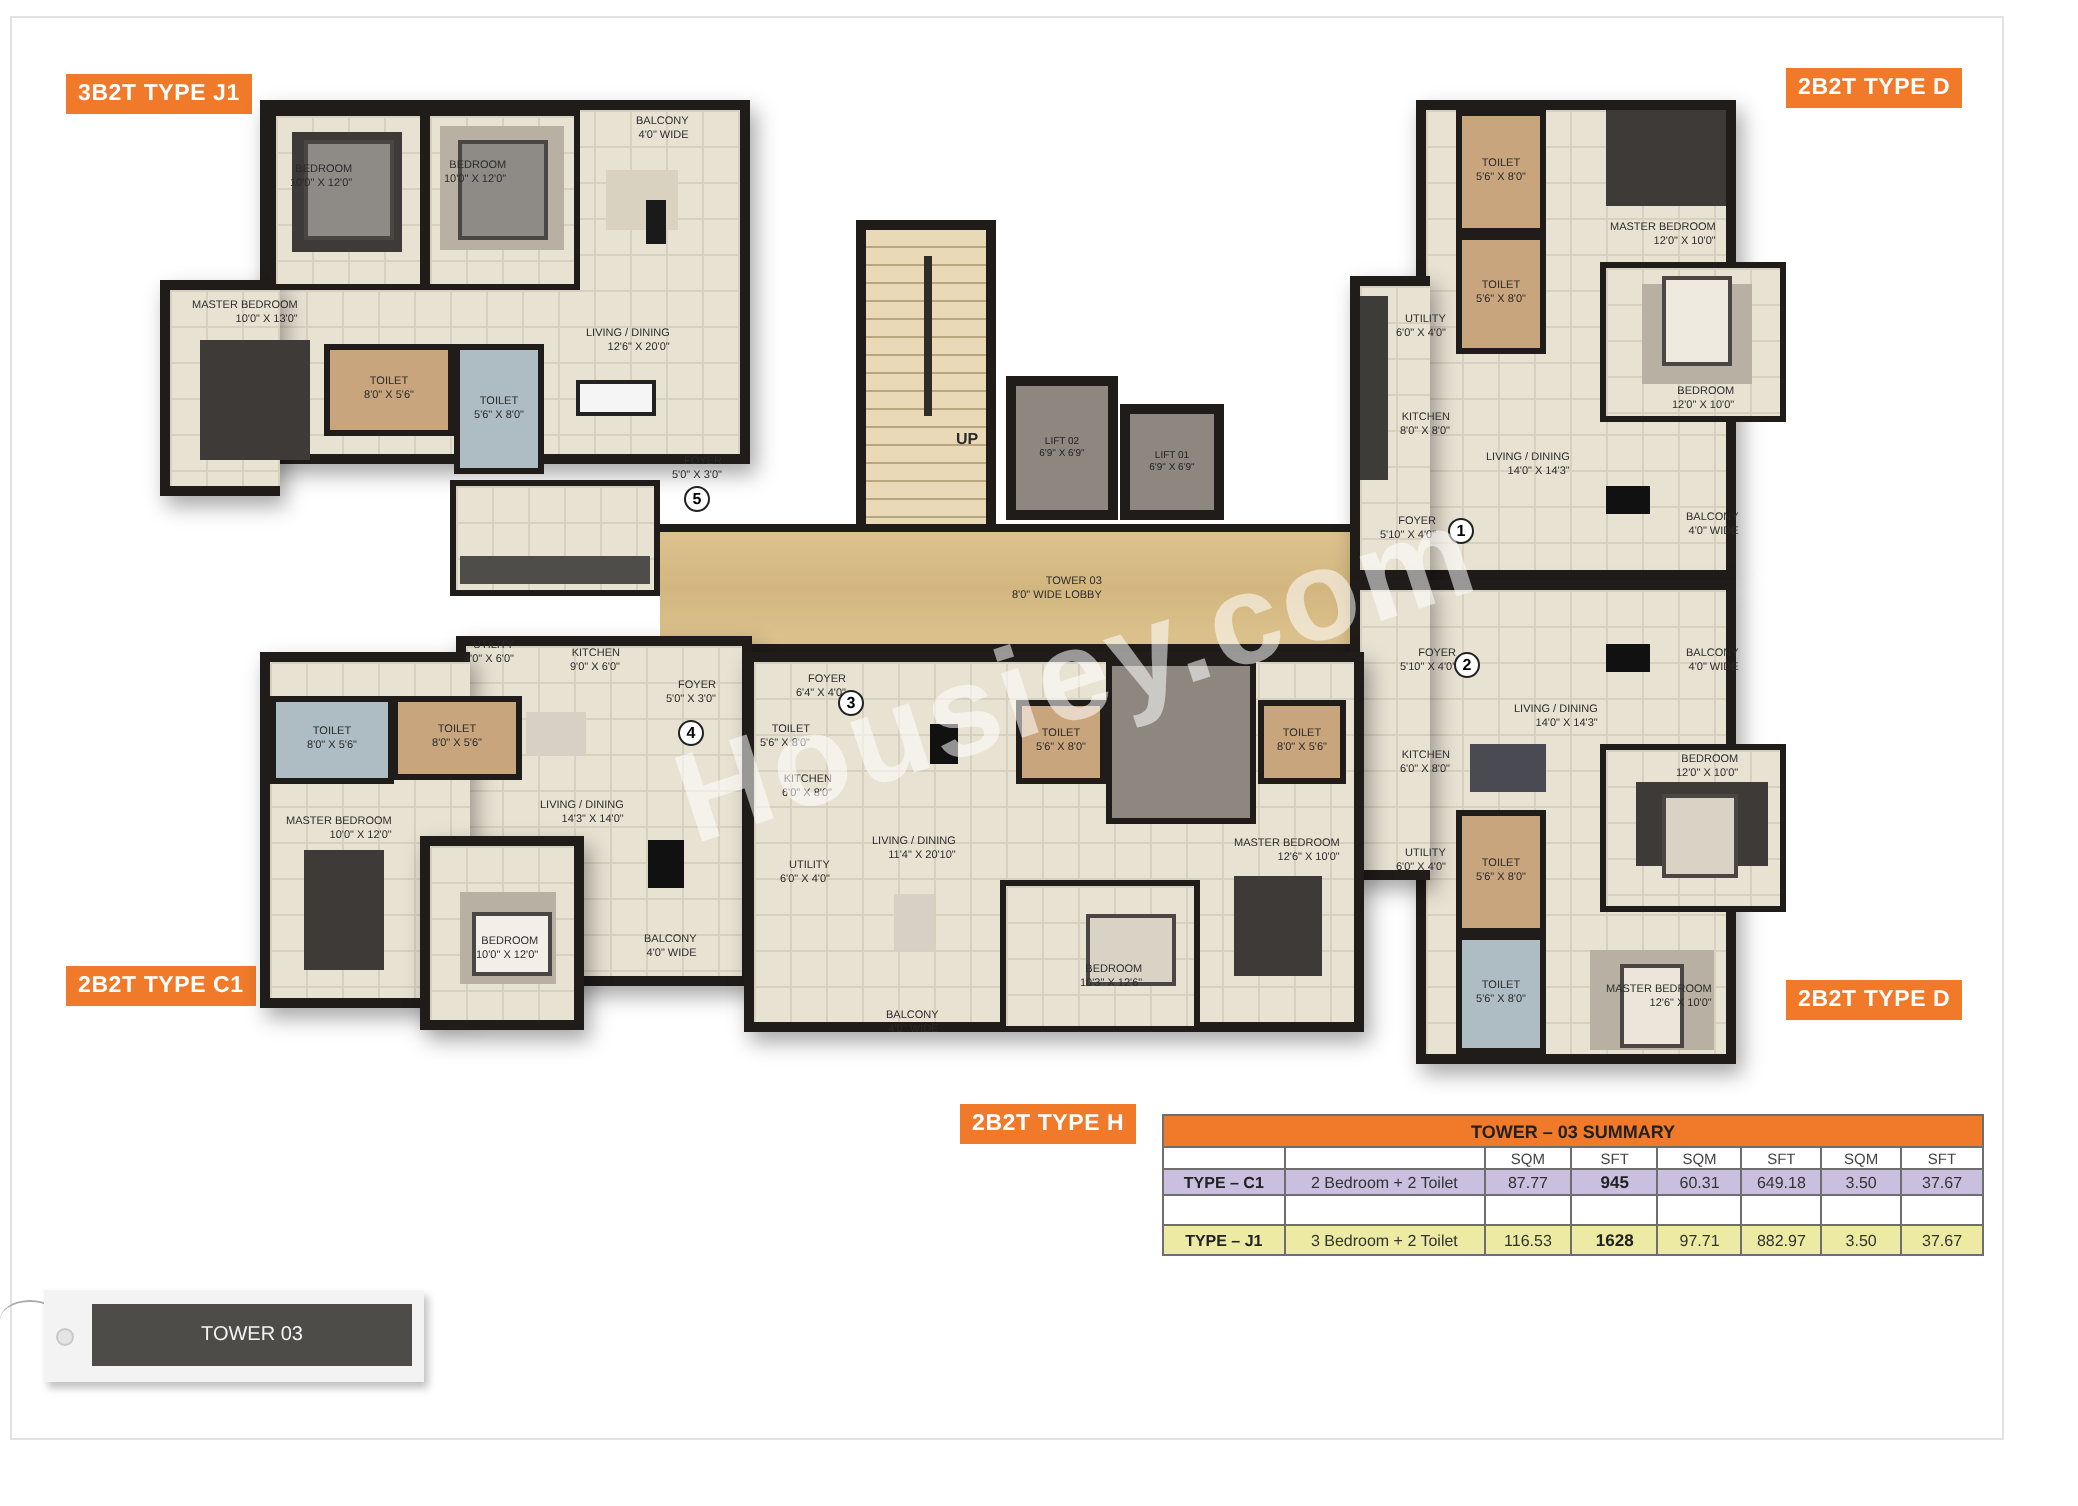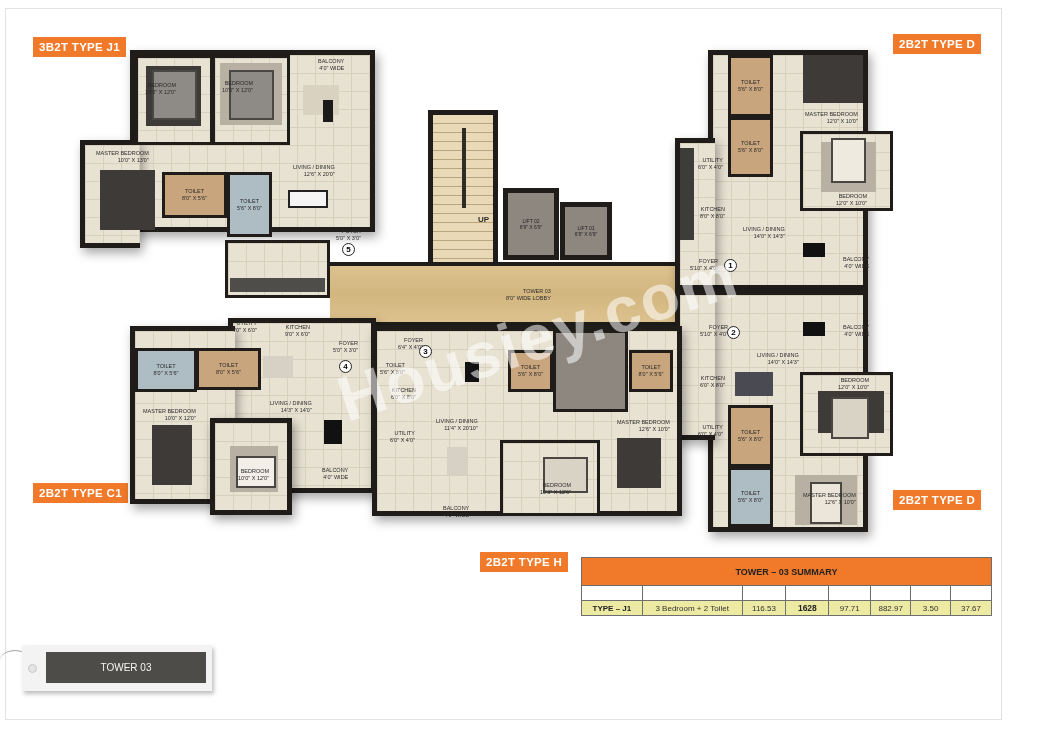--- a/index.html
+++ b/index.html
@@ -14,21 +14,21 @@
   .bed { position: absolute; background: #8e8a86; border: 2px solid #4a4643; }
   .rug { position: absolute; background: #b8b1a3; }
   .lbl { position: absolute; font-size: 5.5px; color: #2b2b2b; text-align: right; line-height: 1.25; white-space: nowrap; }
   .num { position: absolute; width: 13px; height: 13px; border-radius: 50%; border: 1.5px solid #222; background: #fff; font-size: 8px; font-weight: bold; display: flex; align-items: center; justify-content: center; }
   .lobby { position: absolute; background: linear-gradient(180deg, #dcc28e, #d3b67f 50%, #dcc28e); border-top: 4px solid #1f1c1a; border-bottom: 4px solid #1f1c1a; }
   .stair { position: absolute; background: #e9d9b7; border: 5px solid #1f1c1a; background-image: repeating-linear-gradient(180deg, transparent 0 8px, #b9a67f 8px 9px); }
   .lift { position: absolute; background: #8d8780; border: 5px solid #1f1c1a; display: flex; flex-direction: column; align-items: center; justify-content: center; font-size: 5px; color: #222; }
   .watermark { position: absolute; left: 330px; top: 300px; font-size: 64px; font-weight: bold; color: rgba(255,255,255,0.55); transform: rotate(-18deg); letter-spacing: 2px; pointer-events: none; }
   table.summary { position: absolute; left: 581px; top: 557px; width: 411px; border-collapse: collapse; font-size: 8px; }
   table.summary td, table.summary th { border: 1px solid #6e6e6e; text-align: center; padding: 0; }
-  table.summary .title-row th { background: #f07a2a; color: #222; font-weight: bold; font-size: 9px; height: 28px; }
+  table.summary .title-row th { background: #f07a2a; color: #222; font-weight: bold; font-size: 9px; height: 16px; }
   table.summary .hdr th { background: #d8d8d8; font-weight: bold; color: #333; height: 27px; line-height: 1.25; }
   table.summary .unitrow td { height: 11px; color: #444; background: #fff; font-size: 7.5px; }
   table.summary .purple td { background: #cbbfe0; height: 13px; color: #333; }
   table.summary .blank td { background: #fff; height: 15px; }
   table.summary .yellow td { background: #eceaa3; height: 15px; color: #333; }
   table.summary td.type { font-weight: bold; color: #222; }
   table.summary td.sft-bold { font-weight: bold; color: #222; font-size: 8.5px; }
   .tower-tag { position: absolute; left: 22px; top: 645px; width: 190px; height: 46px; background: #f3f3f3; box-shadow: 2px 3px 4px rgba(0,0,0,0.25); }
   .tower-tag .hole { position: absolute; left: 6px; top: 19px; width: 9px; height: 9px; border-radius: 50%; border: 1.5px solid #c8c8c8; background: #e4e4e4; }
   .tower-tag .inner { position: absolute; left: 24px; top: 7px; width: 160px; height: 31px; background: #4d4c48; color: #f4f4f4; font-size: 10px; display: flex; align-items: center; justify-content: center; }
@@ -336,20 +336,40 @@
       <col style="width:43px">
       <col style="width:42px">
       <col style="width:40px">
       <col style="width:40px">
       <col style="width:41px">
   </colgroup>
   <tbody>
       <tr class="title-row">
         <th colspan="8">TOWER – 03 SUMMARY</th>
       </tr>
+  <tr class="unitrow">
+    <td></td>
+        <td></td>
+    <td>SQM</td>
+        <td>SFT</td>
+    <td>SQM</td>
+        <td>SFT</td>
+    <td>SQM</td>
+        <td>SFT</td>
+  </tr>
+  <tr class="purple">
+    <td class="type">TYPE – C1</td>
+    <td>2 Bedroom + 2 Toilet</td>
+    <td>87.77</td>
+    <td class="sft-bold">945</td>
+    <td>60.31</td>
+    <td>649.18</td>
+    <td>3.50</td>
+    <td>37.67</td>
+  </tr>
   <tr class="blank">
     <td></td>
         <td></td>
         <td></td>
         <td></td>
         <td></td>
         <td></td>
         <td></td>
         <td></td>
   </tr>

